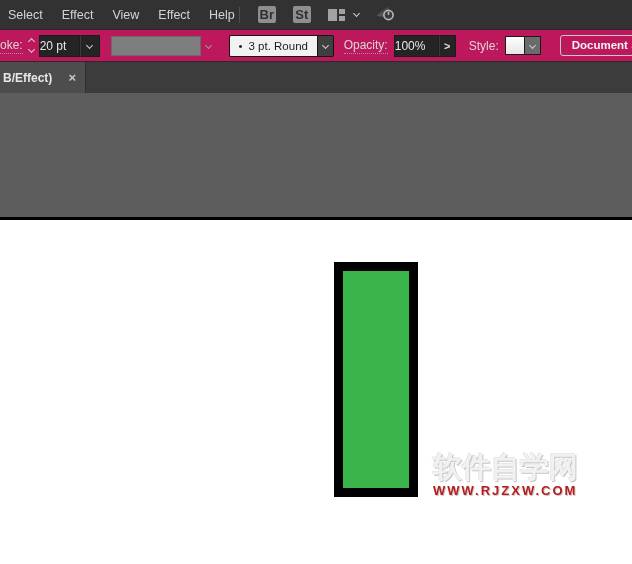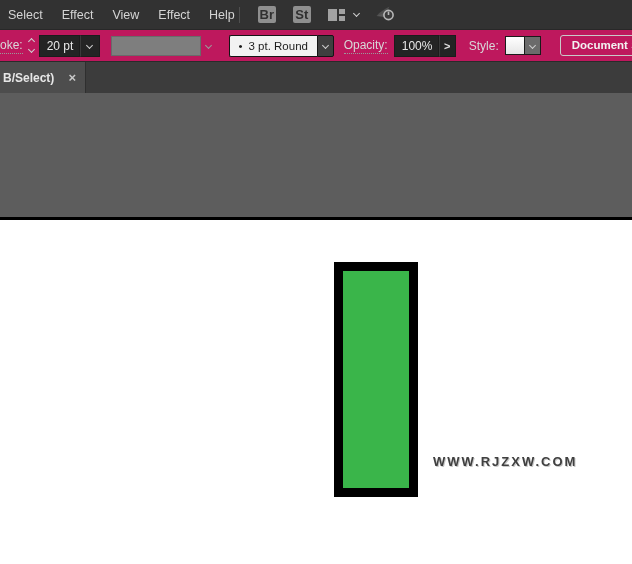--- a/index.html
+++ b/index.html
@@ -47,21 +47,21 @@
     height:32px; background:#be185d;
     display:flex; align-items:center;
     font-size:12px; color:#d8d8d8;
     border-bottom:1px solid #2a2a2a;
   }
   .link-label { border-bottom:1px dotted #9a9a9a; padding-bottom:1px; white-space:nowrap; }
   .stepper { display:flex; flex-direction:column; gap:3px; margin-left:6px; align-items:center; }
   .group { display:flex; align-items:center; height:22px; }
   .darkfield {
     background:#242424; border:1px solid #1c1c1c; color:#e8e8e8;
-    height:22px; display:flex; align-items:center; padding-left:7px;
+    height:22px; display:flex; align-items:center; 
     font-size:12px;
   }
   .darkbtn {
     background:#242424; border:1px solid #1c1c1c; border-left:1px solid #3a3a3a;
     height:22px; display:flex; align-items:center; justify-content:center;
   }
   .stroke-group { margin-left:5px; }
   .stroke-field { width:41px; }
   .stroke-chevbtn { width:20px; }
   .profile-group { margin-left:11px; }
@@ -120,21 +120,21 @@
     border:9px solid #000000; background:#3ab54a;
   }
 
   .watermark { position:absolute; left:433px; top:233px; user-select:none; }
   .wm-title {
     font-size:29px; font-weight:bold; color:#f1f1f1; line-height:1;
     text-shadow:1px 1px 0 #c6c6c6, -1px -1px 0 #e8e8e8;
     white-space:nowrap;
   }
   .wm-url {
-    font-size:13px; font-weight:bold; color:#404040; letter-spacing:2px;
+    font-size:13px; font-weight:bold; color:#b91c1c; letter-spacing:2px;
     text-shadow:1px 1px 0 #c9c9c9; margin-top:1px; white-space:nowrap;
   }
 </style>
 </head>
 <body>
 
 <div class="menubar">
   <span class="menu-item">Select</span>
   <span class="menu-item">Effect</span>
   <span class="menu-item">View</span>
@@ -207,26 +207,27 @@
       </span>
   </span>
 
   <span class="ob-divider"></span>
 
   <button class="docsetup-btn">Document Setup</button>
 </div>
 
 <div class="tabbar">
   <div class="doc-tab">
-    <span>B/Select)</span>
+    <span>B/Effect)</span>
     <span class="tab-close">×</span>
   </div>
 </div>
 
 <div class="pasteboard" style="background: rgb(93, 93, 93);"></div>
 <div class="canvas-edge"></div>
 
 <div class="artboard" style="background: rgb(255, 255, 255);">
   <div class="green-rect" style="background: rgb(58, 181, 74); border-color: rgb(0, 0, 0);"></div>
   <div class="watermark">
+    <div class="wm-title">软件自学网</div>
     <div class="wm-url">WWW.RJZXW.COM</div>
   </div>
 </div>
 
 </body></html>

